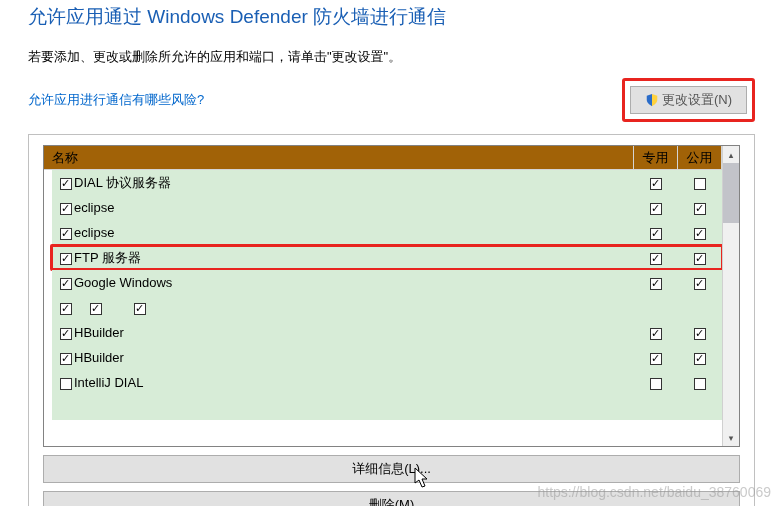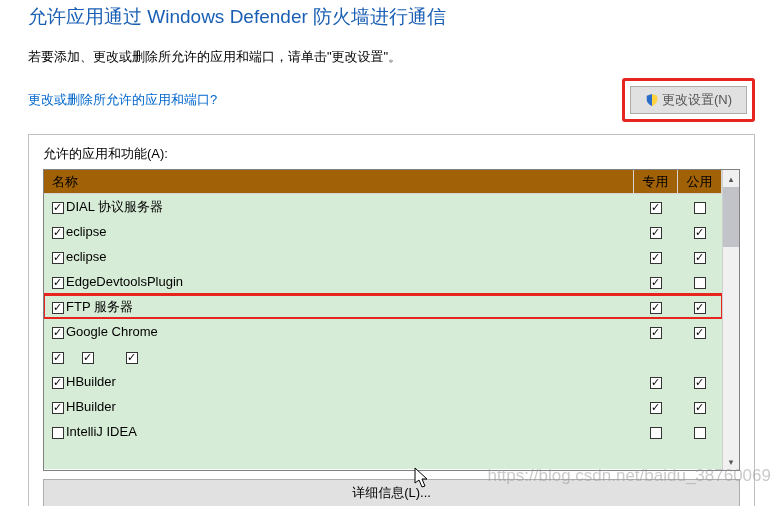--- a/index.html
+++ b/index.html
@@ -89,20 +89,21 @@
       border-right: 1px solid #d4d4d4;
     }
     .rows { }
     .row {
       display: flex;
       align-items: center;
       height: 25px;
       background: #d7ecd7;
       font-size: 13px;
       position: relative;
+      margin-left: 8px;
     }
     .row.highlighted::before {
       content: "";
       position: absolute;
       left: -2px; right: -2px; top: -1px; bottom: -1px;
       border: 3px solid #e8241f;
       border-radius: 2px;
       pointer-events: none;
     }
     .cell-enable {
@@ -178,47 +179,46 @@
       cursor: pointer;
     }
     .cursor {
       position: absolute;
       left: 414px; top: 467px;
       pointer-events: none;
     }
     .watermark {
       position: absolute;
       right: 12px;
-      bottom: 20px;
-      font-size: 17px;
+      bottom: 6px;
+      font-size: 14px;
       color: rgba(150,150,150,0.5);
       pointer-events: none;
     }
   </style>
 </head>
 <body>
 
 <h1 class="page-title">允许应用通过 Windows Defender 防火墙进行通信</h1>
 <div class="subtitle">若要添加、更改或删除所允许的应用和端口，请单击"更改设置"。</div>
 
 <div class="header-row">
-  <span class="risk-link">更改或删除所允许的应用和端口?</span>
+  <span class="risk-link">允许应用进行通信有哪些风险?</span>
   <span class="change-btn-wrap">
     <button class="change-settings-btn">
       <svg class="shield" viewBox="0 0 16 16">
         <path d="M8 1 L14 3 V8 C14 12 8 15 8 15 V1 Z" fill="#ffd23e"></path>
         <path d="M8 1 L2 3 V8 C2 12 8 15 8 15 V1 Z" fill="#2a6cc9"></path>
       </svg>
       <span>更改设置(N)</span>
     </button>
   </span>
 </div>
 
 <div class="panel">
-  <div class="panel-label">允许的应用和功能(A):</div>
 
   <div class="table-wrap">
     <div class="table-inner">
       <div class="header-cells">
         <div class="hd-name">名称</div>
         <div class="hd-col">专用</div>
         <div class="hd-col">公用</div>
       </div>
       <div class="rows" id="rows-mount">
           <div class="row">
@@ -232,35 +232,29 @@
             <div class="cell-name">eclipse</div>
             <div class="cell-priv"><span class="cb checked"></span></div>
             <div class="cell-pub"><span class="cb checked"></span></div>
           </div>
           <div class="row">
             <div class="cell-enable"><span class="cb checked"></span></div>
             <div class="cell-name">eclipse</div>
             <div class="cell-priv"><span class="cb checked"></span></div>
             <div class="cell-pub"><span class="cb checked"></span></div>
           </div>
-          <div class="row">
-            <div class="cell-enable"><span class="cb checked"></span></div>
-            <div class="cell-name">EdgeDevtoolsPlugin</div>
-            <div class="cell-priv"><span class="cb checked"></span></div>
-            <div class="cell-pub"><span class="cb"></span></div>
-          </div>
           <div class="row highlighted">
             <div class="cell-enable"><span class="cb checked"></span></div>
             <div class="cell-name">FTP 服务器</div>
             <div class="cell-priv"><span class="cb checked"></span></div>
             <div class="cell-pub"><span class="cb checked"></span></div>
           </div>
           <div class="row">
             <div class="cell-enable"><span class="cb checked"></span></div>
-            <div class="cell-name">Google Chrome</div>
+            <div class="cell-name">Google Windows</div>
             <div class="cell-priv"><span class="cb checked"></span></div>
             <div class="cell-pub"><span class="cb checked"></span></div>
           </div>
           <div class="row">
             <div class="cell-enable"><span class="cb checked"></span></div>
             <div class="cell-priv"><span class="cb checked"></span></div>
             <div class="cell-pub"><span class="cb checked"></span></div>
           </div>
           <div class="row">
             <div class="cell-enable"><span class="cb checked"></span></div>
@@ -269,21 +263,21 @@
             <div class="cell-pub"><span class="cb checked"></span></div>
           </div>
           <div class="row">
             <div class="cell-enable"><span class="cb checked"></span></div>
             <div class="cell-name">HBuilder</div>
             <div class="cell-priv"><span class="cb checked"></span></div>
             <div class="cell-pub"><span class="cb checked"></span></div>
           </div>
           <div class="row">
             <div class="cell-enable"><span class="cb"></span></div>
-            <div class="cell-name">IntelliJ IDEA</div>
+            <div class="cell-name">IntelliJ DIAL</div>
             <div class="cell-priv"><span class="cb"></span></div>
             <div class="cell-pub"><span class="cb"></span></div>
           </div>
           <div class="row"></div>
         </div>
     </div>
     <div class="scrollbar">
       <div class="sb-btn">▴</div>
       <div class="sb-track">
         <div class="sb-thumb"></div>

